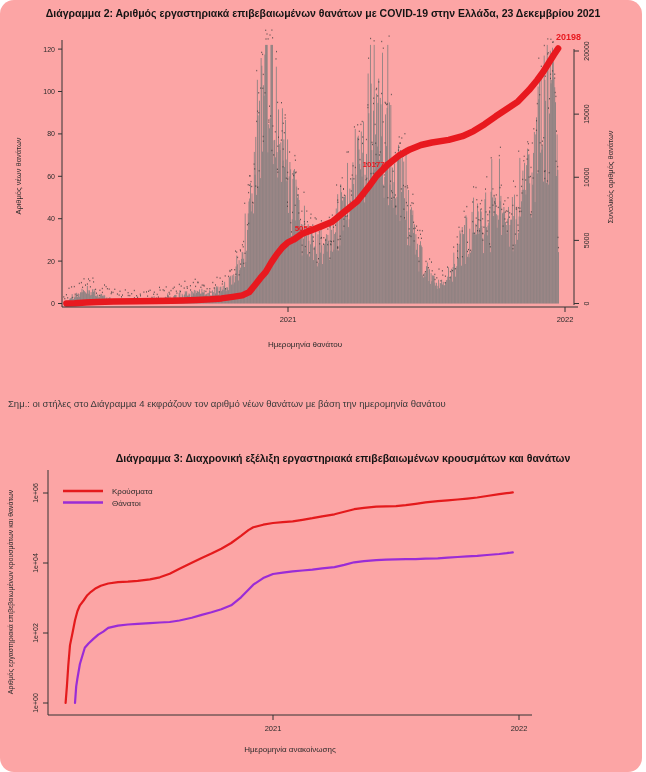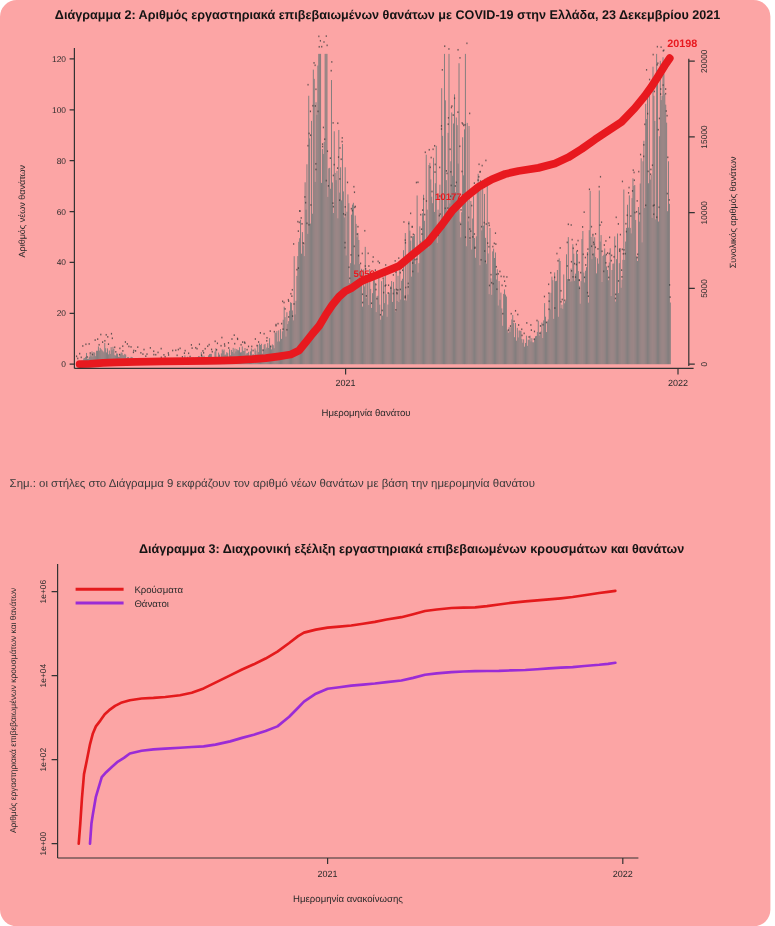--- a/index.html
+++ b/index.html
@@ -1274,21 +1274,21 @@
       <text x="589" y="240.375" fill="#2b2b2b" font-size="7" font-family="&quot;Liberation Sans&quot;,sans-serif" transform="rotate(-90 589 240.375)" text-anchor="middle">5000</text>
       <line x1="574" y1="177.25" x2="579" y2="177.25" stroke="#333" stroke-width="1"></line>
       <text x="589" y="177.25" fill="#2b2b2b" font-size="7" font-family="&quot;Liberation Sans&quot;,sans-serif" transform="rotate(-90 589 177.25)" text-anchor="middle">10000</text>
       <line x1="574" y1="114.125" x2="579" y2="114.125" stroke="#333" stroke-width="1"></line>
       <text x="589" y="114.125" fill="#2b2b2b" font-size="7" font-family="&quot;Liberation Sans&quot;,sans-serif" transform="rotate(-90 589 114.125)" text-anchor="middle">15000</text>
       <line x1="574" y1="50.99999999999997" x2="579" y2="50.99999999999997" stroke="#333" stroke-width="1"></line>
       <text x="589" y="50.99999999999997" fill="#2b2b2b" font-size="7" font-family="&quot;Liberation Sans&quot;,sans-serif" transform="rotate(-90 589 50.99999999999997)" text-anchor="middle">20000</text>
       <text x="613" y="177" fill="#2b2b2b" font-size="7.5" font-family="&quot;Liberation Sans&quot;,sans-serif" transform="rotate(-90 613 177)" text-anchor="middle">Συνολικός αριθμός θανάτων</text>
     </svg>
 
-  <p class="bodytext" id="note">Σημ.: οι στήλες στο Διάγραμμα 9 εκφράζουν τον αριθμό νέων θανάτων με βάση την ημερομηνία θανάτου</p>
+  <p class="bodytext" id="note">Σημ.: οι στήλες στο Διάγραμμα 4 εκφράζουν τον αριθμό νέων θανάτων με βάση την ημερομηνία θανάτου</p>
 
   <div class="chart-title" id="chart3-title">Διάγραμμα 3: Διαχρονική εξέλιξη εργαστηριακά επιβεβαιωμένων κρουσμάτων και θανάτων</div>
   <svg id="chart3-svg" width="646" height="332" viewBox="0 440 646 332">
       <line x1="48" y1="470" x2="48" y2="715" stroke="#333" stroke-width="1"></line>
       <line x1="43" y1="703" x2="48" y2="703" stroke="#333" stroke-width="1"></line>
       <text x="38" y="703" fill="#2b2b2b" font-size="7" font-family="&quot;Liberation Sans&quot;,sans-serif" transform="rotate(-90 38 703)" text-anchor="middle">1e+00</text>
       <line x1="43" y1="633" x2="48" y2="633" stroke="#333" stroke-width="1"></line>
       <text x="38" y="633" fill="#2b2b2b" font-size="7" font-family="&quot;Liberation Sans&quot;,sans-serif" transform="rotate(-90 38 633)" text-anchor="middle">1e+02</text>
       <line x1="43" y1="563" x2="48" y2="563" stroke="#333" stroke-width="1"></line>
       <text x="38" y="563" fill="#2b2b2b" font-size="7" font-family="&quot;Liberation Sans&quot;,sans-serif" transform="rotate(-90 38 563)" text-anchor="middle">1e+04</text>

